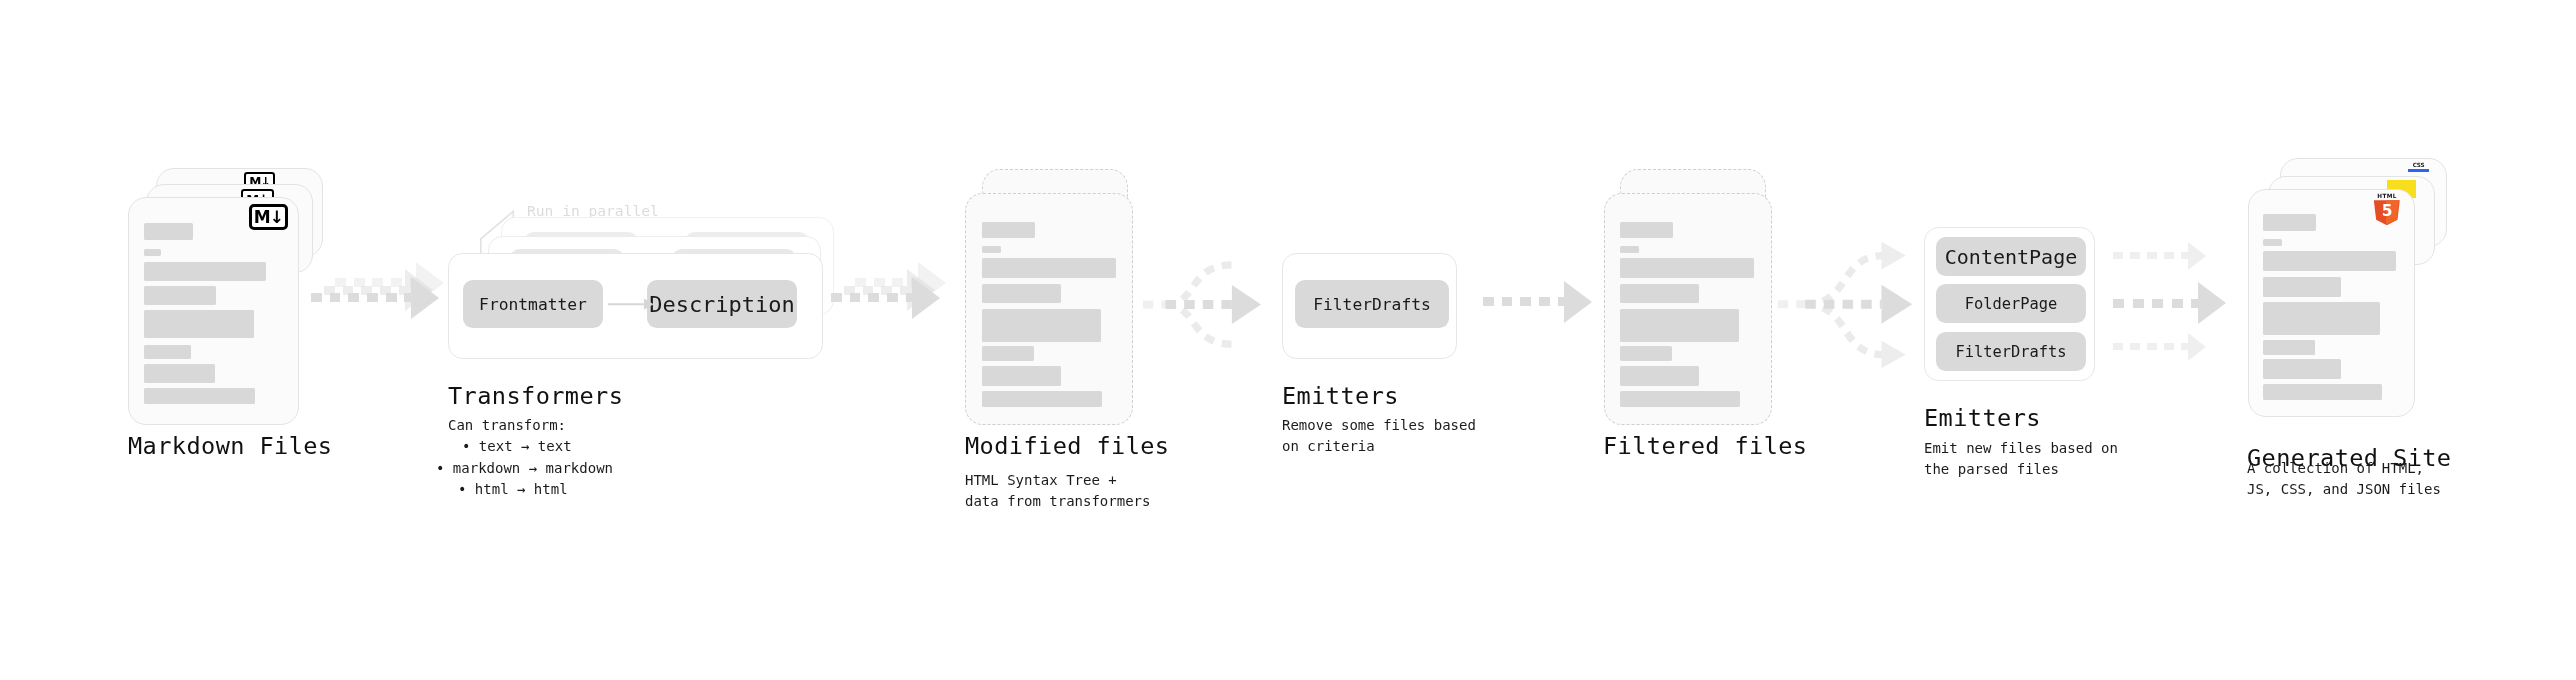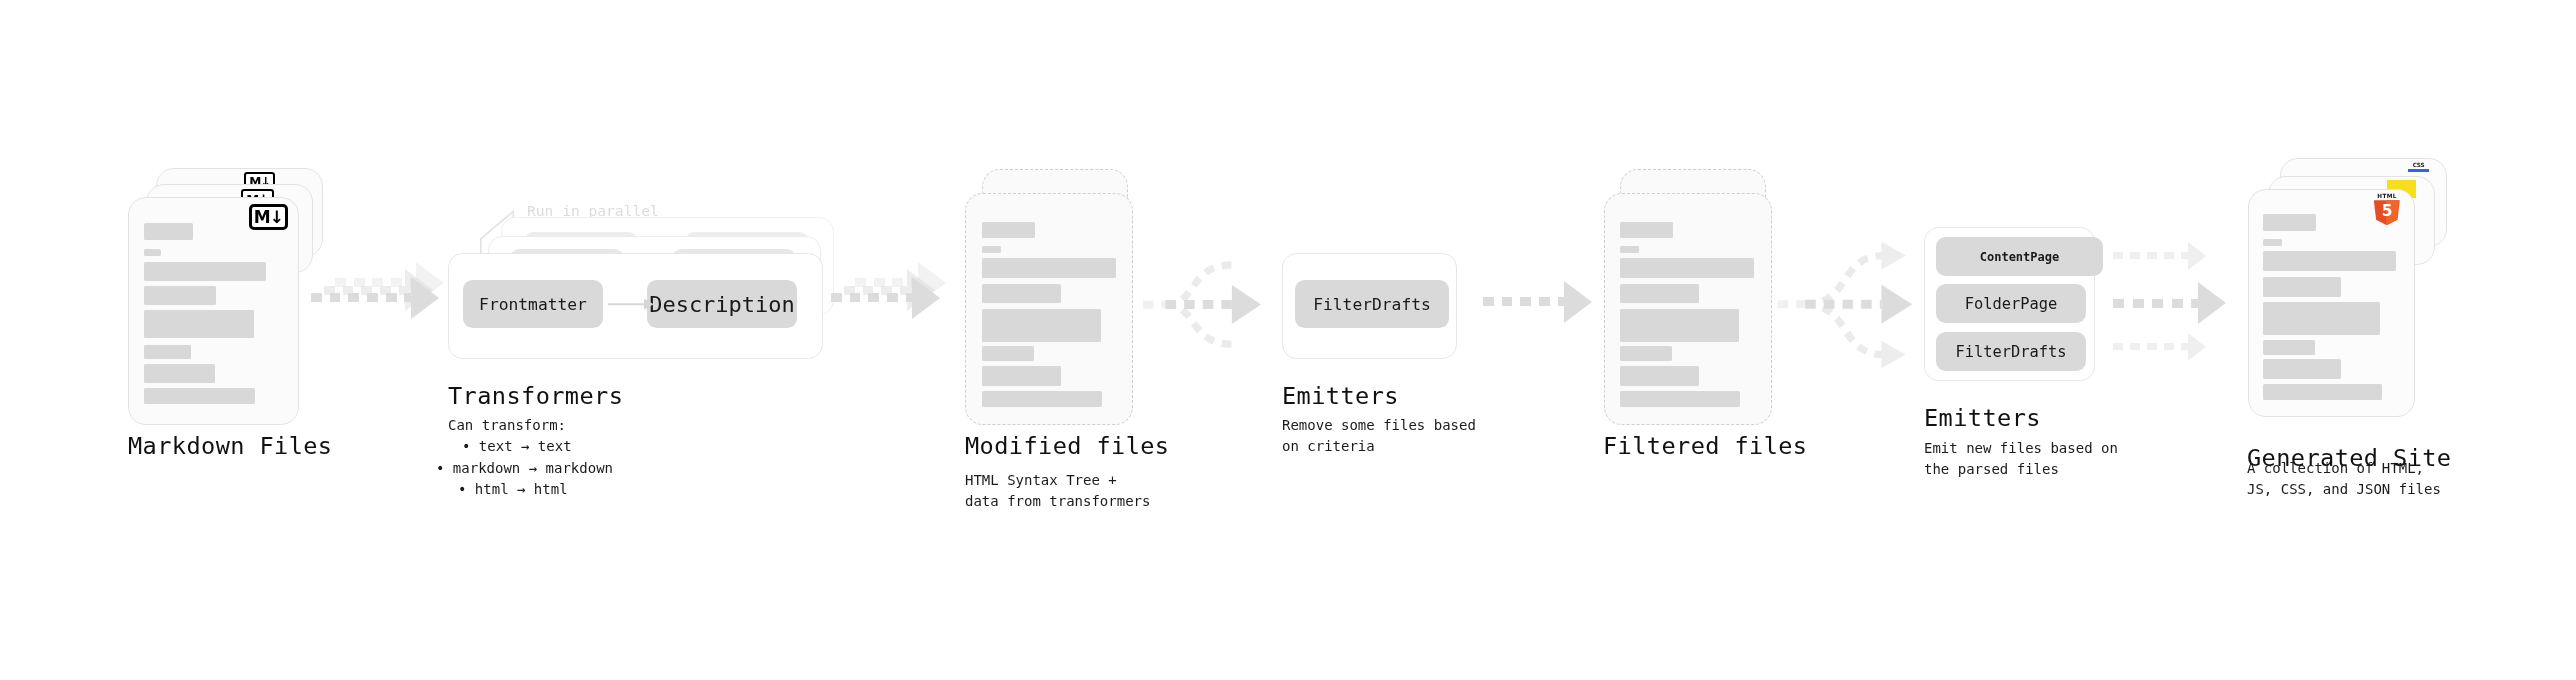--- a/index.html
+++ b/index.html
@@ -335,21 +335,21 @@
       <path d="M36,78 C92,78 78,140 132,140" stroke="#ebebeb" stroke-width="9" stroke-dasharray="12 10" fill="none"></path>
       <path d="M36,78 L130,78" stroke="#dcdcdc" stroke-width="11" stroke-dasharray="13 10" fill="none"></path>
       <path d="M130,54 L168,78 L130,102 Z" fill="#dcdcdc"></path>
       <path d="M130,1 L160,18 L130,35 Z" fill="#ededed"></path>
       <path d="M130,123 L160,140 L130,157 Z" fill="#ededed"></path>
     </svg>
   </div>
 
   <div class="abs">
     <div class="groupbox" style="left:1924px;top:227px;width:171px;height:154px;"></div>
-    <div class="chip" style="left:1936px;top:237px;width:167px;height:39px;font-size:12px;font-weight:bold;">ContentPage</div>
+    <div class="chip" style="left:1936px;top:237px;width:150px;height:39px;font-size:20px;">ContentPage</div>
     <div class="chip" style="left:1936px;top:284px;width:150px;height:39px;font-size:15.4px;">FolderPage</div>
     <div class="chip" style="left:1936px;top:332px;width:150px;height:39px;font-size:15.4px;">FilterDrafts</div>
 
     <div class="title" style="left:1924px;top:404px;">Emitters</div>
     <div class="subtitle" style="left:1924px;top:438px;">Emit new files based on
 the parsed files</div>
   </div>
 
   <div class="abs">
     <div class="arrow small" style="left:2113px;top:241px;opacity:.45;">

